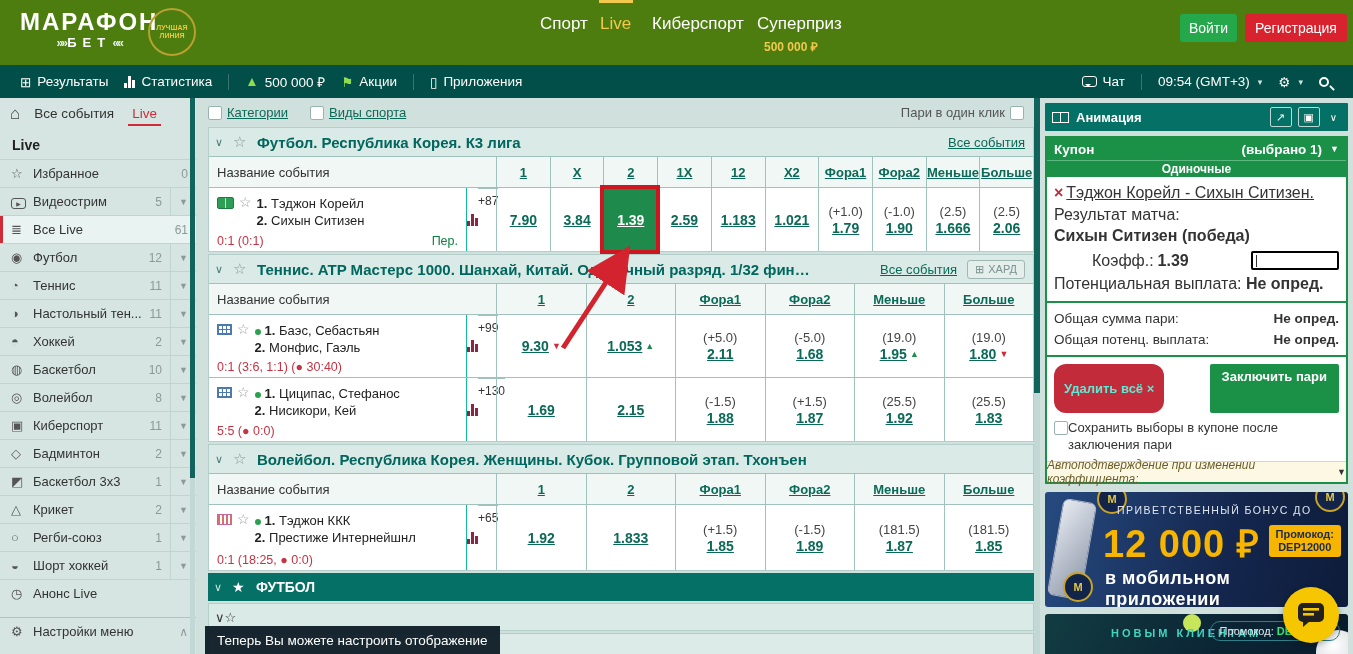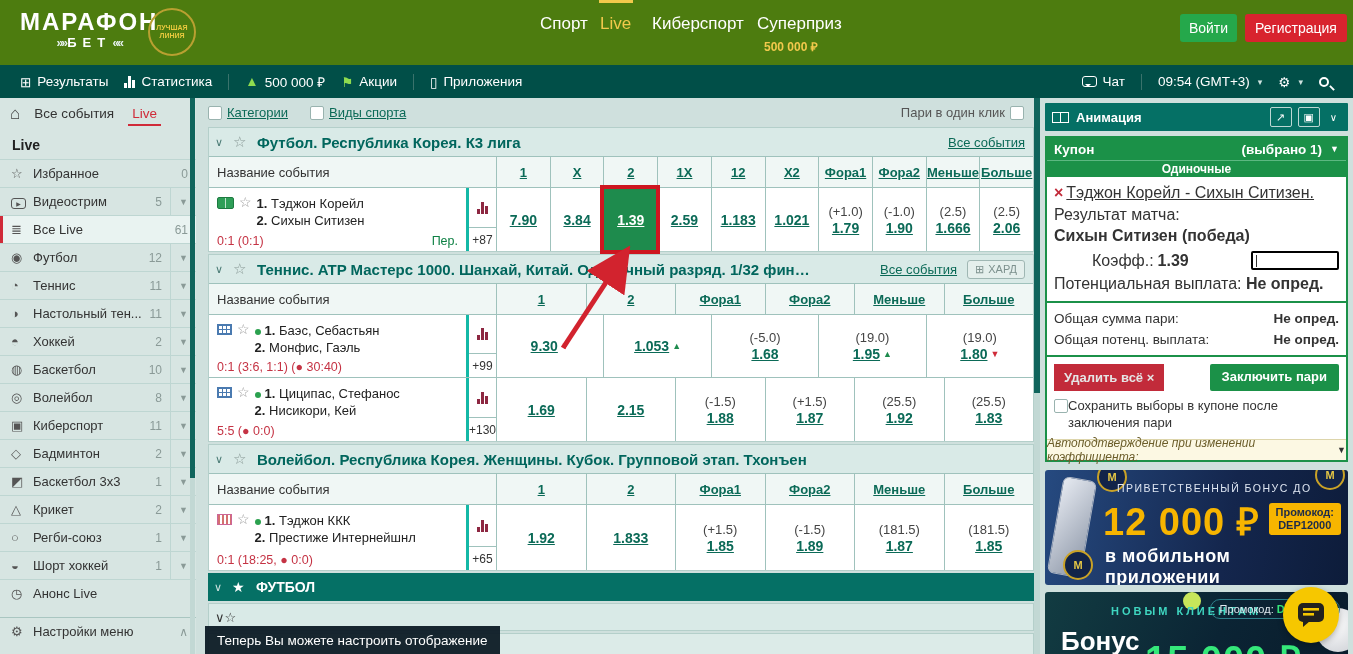--- a/index.html
+++ b/index.html
@@ -81,21 +81,21 @@
 .tg{display:flex;gap:5px}
 .tg .star{color:#999;font-size:14px;line-height:15px}
 .tnames{font-size:13px;color:#222;line-height:17px}
 .tnames b{font-weight:bold}
 .serve{display:inline-block;width:6px;height:6px;border-radius:50%;background:#2ba14f;margin-right:4px;vertical-align:middle}
 .score{position:absolute;left:8px;bottom:3px;color:#c53344;font-size:12.5px}
 .period{position:absolute;right:8px;bottom:3px;color:#0e8044;font-size:12.5px}
 .fico{width:17px;height:12px;margin-top:2px;background:linear-gradient(90deg,#2e9e57 46%,#bfe3cc 46%,#bfe3cc 54%,#2e9e57 54%);border:1px solid #1d7a40;border-radius:2px}
 .tico{width:15px;height:11px;margin-top:2px;border:1px solid #4a7ab0;background:repeating-linear-gradient(90deg,#4a7ab0 0 1px,transparent 1px 4px),repeating-linear-gradient(0deg,#4a7ab0 0 1px,transparent 1px 4px);background-color:#fff}
 .vico{width:15px;height:11px;margin-top:2px;background:repeating-linear-gradient(90deg,#d4716f 0 2px,#fff 2px 4px);border:1px solid #c69}
-.stats-cell{width:30px;border-left:3px solid #14b8a6;display:flex;flex-direction:column}
+.stats-cell{width:30px;border-left:1px solid #14b8a6;display:flex;}
 .stats-cell .chart{flex:1;display:flex;align-items:center;justify-content:center}
 .bars.red i{background:#8d2741}
 .more{border-top:1px solid #9fc2bc;height:24px;line-height:24px;text-align:center;font-size:12px;color:#333}
 .ocell{flex:1;border-left:1px solid #9fc2bc;display:flex;flex-direction:column;align-items:center;justify-content:center;cursor:pointer;gap:1px}
 .oline{color:#444;font-size:13px}
 .oval{display:flex;align-items:center}
 .olink{color:#0b6a57;font-weight:bold;font-size:14px;text-decoration:underline}
 .tup{color:#1e8b4d;font-size:9px;margin-left:3px}
 .tdn{color:#cf2b39;font-size:9px;margin-left:3px}
 .ocell.hl{background:#1e8b4d;outline:4px solid #ce1620;outline-offset:-1px;position:relative;z-index:5}
@@ -129,21 +129,21 @@
 .bet{padding:5px 7px 6px;font-size:16px;line-height:1.35;border-bottom:2px solid #1b9148}
 .bet .x{color:#c22b3a;font-weight:bold;margin-right:3px}
 .bet .mlink{color:#333;text-decoration:underline}
 .coefrow{display:flex;align-items:center;margin:3px 0 2px;padding-left:38px}
 .coefrow b{margin-left:4px}
 .stake-input{margin-left:auto;width:88px;height:19px;border:2px solid #000;border-radius:2px;background:#fff;display:flex;align-items:center;padding-left:3px}
 .stake-input i{width:1px;height:12px;background:#333;display:block}
 .totals{padding:5px 7px;border-bottom:2px solid #1b9148;font-size:13.5px}
 .totals .row{display:flex;justify-content:space-between;line-height:21px}
 .cbuttons{display:flex;justify-content:space-between;padding:7px 7px 5px}
-.del{background:#c22b3a;color:#e5e5e5;font-weight:bold;font-size:13px;padding:6px 10px;border-radius:0;cursor:pointer}
+.del{background:#c22b3a;color:#5eead4;font-weight:bold;font-size:13px;padding:17px 10px;border-radius:12px;cursor:pointer}
 .place{background:#1b9148;color:#fff;font-weight:bold;font-size:13px;padding:5px 12px;border-radius:2px;cursor:pointer}
 .keep{display:flex;gap:0;padding:2px 7px 7px;font-size:13px;line-height:1.3}
 .keep .cb{flex:0 0 14px;margin-top:1px}
 .autobar{background:#fcf8e3;border-top:1px solid #ddd5ab;color:#6b5d2a;font-style:italic;font-size:12px;height:21px;display:flex;align-items:center;justify-content:center;gap:6px}
 .autobar .dc{font-size:9px;font-style:normal;color:#333}
 
 .b1{position:relative;margin-top:8px;height:115px;background:linear-gradient(100deg,#264a80 0%,#14264d 60%,#0d1c3a 100%);border-radius:3px;overflow:hidden;color:#fff}
 .phone{position:absolute;left:10px;top:8px;width:34px;height:98px;background:linear-gradient(120deg,#e6eaf1,#8d97a8);border-radius:7px;transform:rotate(10deg);border:1px solid #aab3c2}
 .coin{position:absolute;width:30px;height:30px;border-radius:50%;background:#122449;border:2px solid #c9a227;color:#e4c645;font-size:11px;font-weight:bold;display:flex;align-items:center;justify-content:center}
 .coin.c1{left:52px;top:-8px}.coin.c2{left:270px;top:-10px}.coin.c3{left:18px;top:80px}
@@ -550,20 +550,26 @@
                 <span class="tdn">▼</span>
               </span>
             </div>
           <div class="ocell">
               <span class="oval">
                 <span class="olink">1.053</span>
                 <span class="tup">▲</span>
               </span>
             </div>
           <div class="ocell">
+              <span class="oline">(+5.0)</span>
+              <span class="oval">
+                <span class="olink">2.11</span>
+              </span>
+            </div>
+          <div class="ocell">
               <span class="oline">(-5.0)</span>
               <span class="oval">
                 <span class="olink">1.68</span>
               </span>
             </div>
           <div class="ocell">
               <span class="oline">(19.0)</span>
               <span class="oval">
                 <span class="olink">1.95</span>
                 <span class="tup">▲</span>

